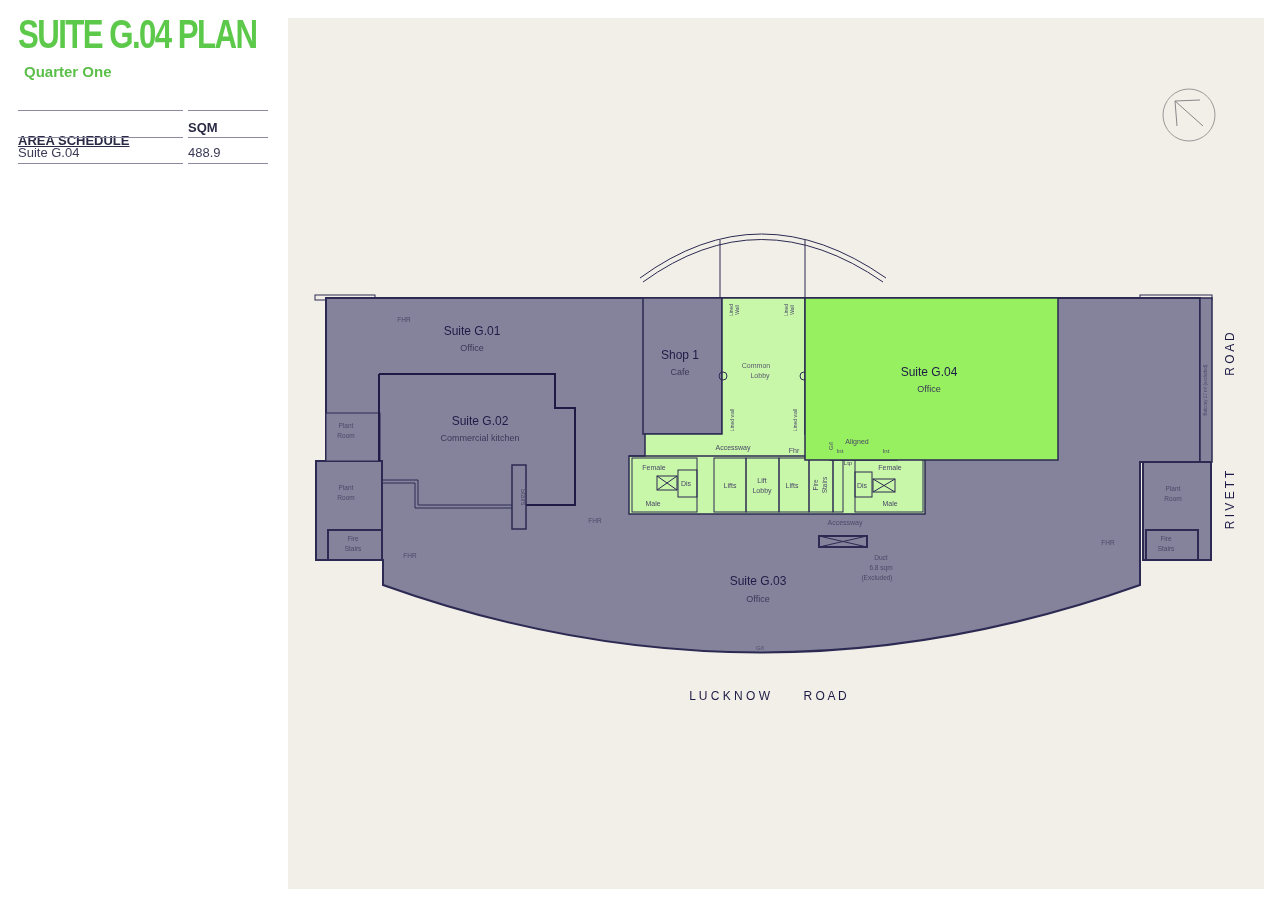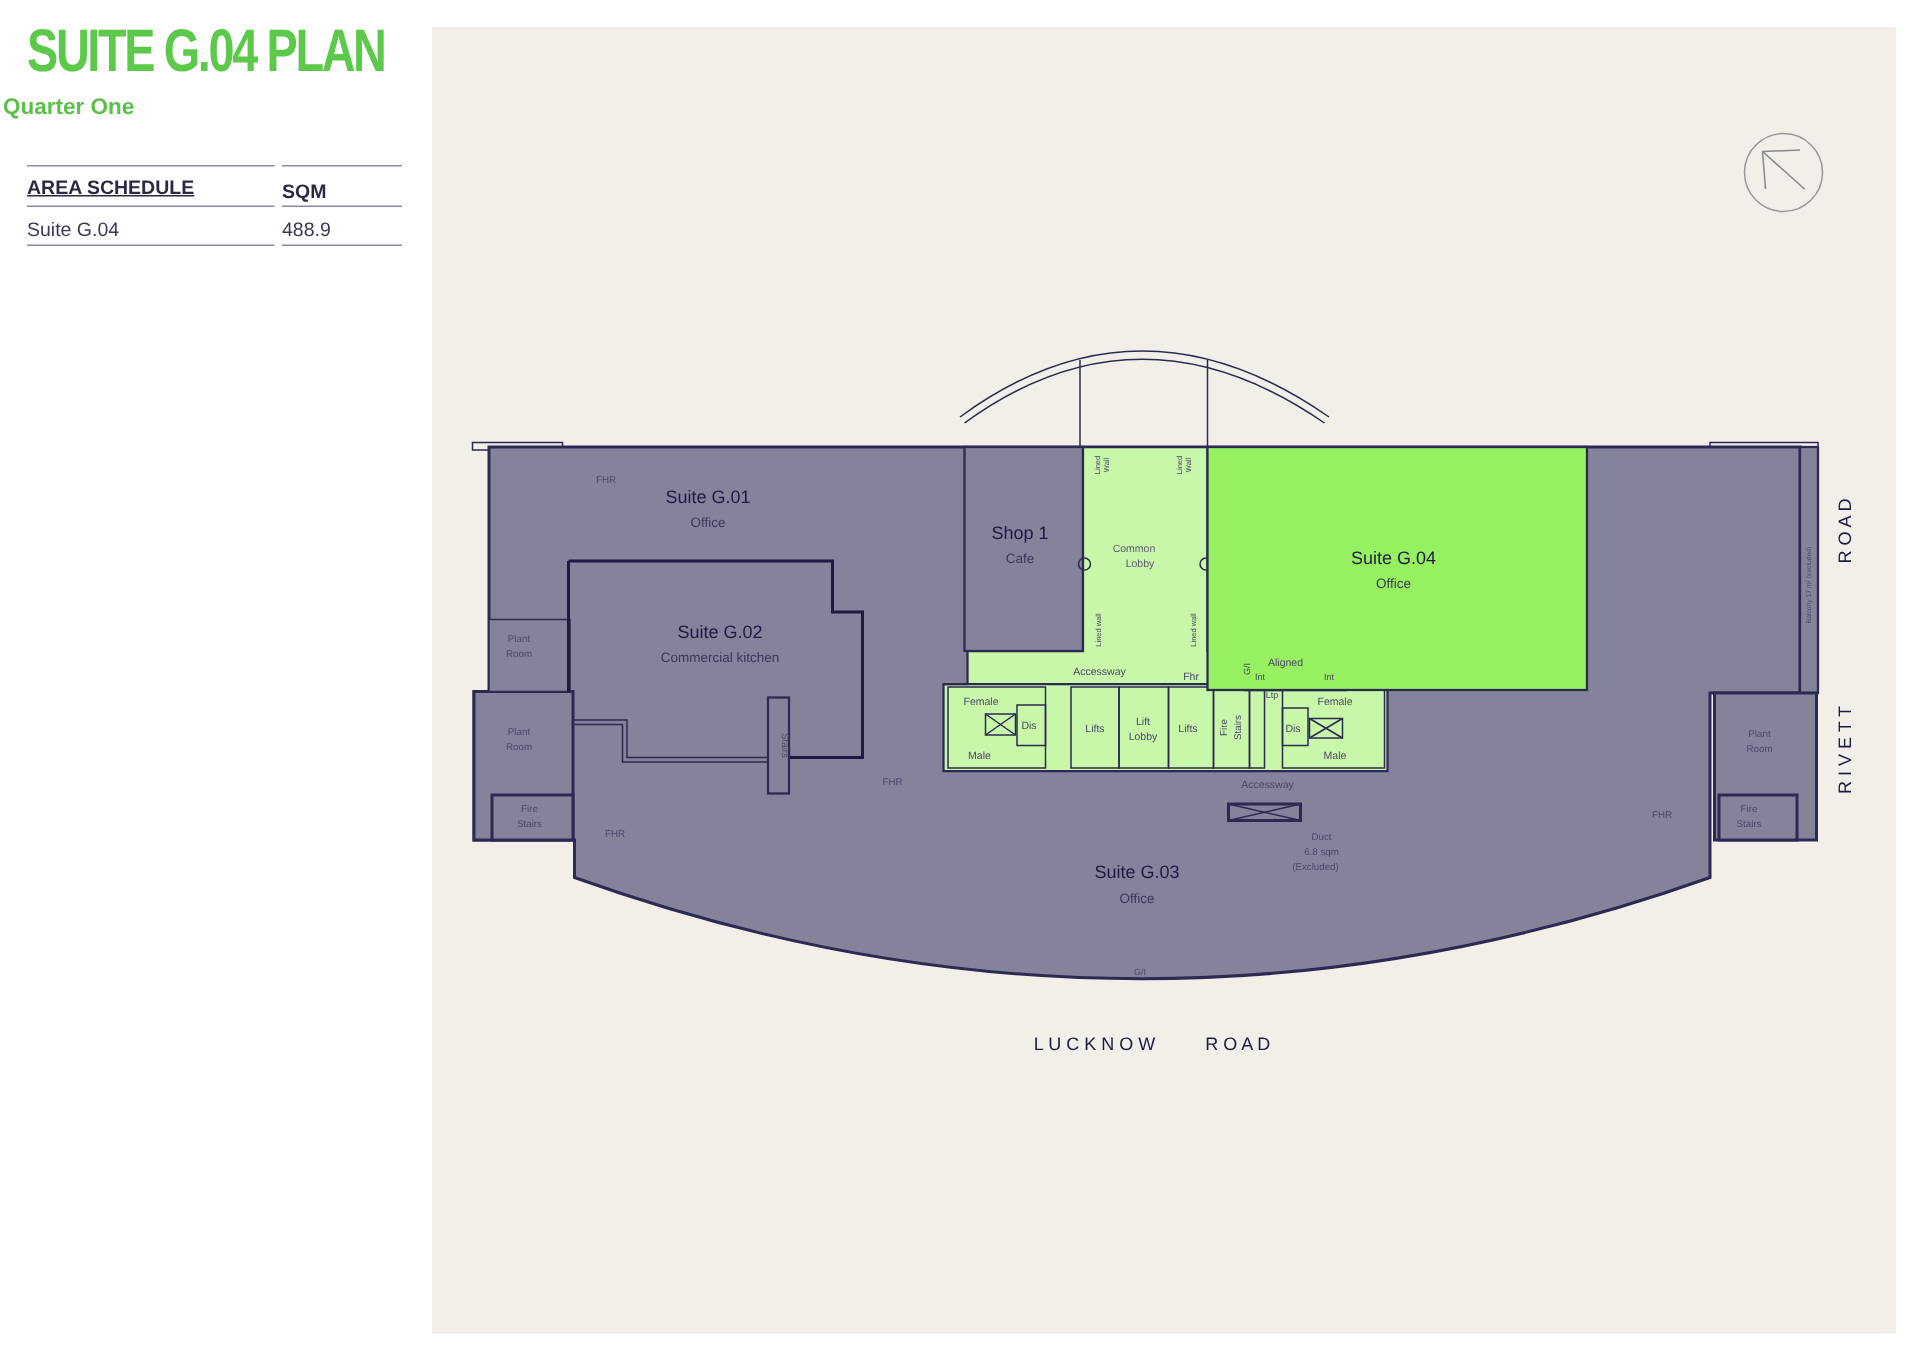--- a/index.html
+++ b/index.html
@@ -1,24 +1,24 @@
 <!DOCTYPE html>
 <html><head>
 <meta charset="utf-8">
 <style>
   html, body { margin:0; padding:0; }
   body { width:1280px; height:908px; background:#ffffff; position:relative; overflow:hidden; font-family:"Liberation Sans", sans-serif; }
   .title { position:absolute; left:18px; top:12px; font-family:"Liberation Sans", sans-serif; font-weight:700; font-size:40px; letter-spacing:-2px; transform:scaleX(0.78); transform-origin:left top; color:#5cc94a; white-space:nowrap; }
-  .subtitle { position:absolute; left:2px; top:63px; font-size:15px; font-weight:700; color:#5cbf4a; }
+  .subtitle { position:absolute; left:24px; top:63px; font-size:15px; font-weight:700; color:#5cbf4a; }
   .sched { position:absolute; left:18px; top:110px; width:250px; }
   .sched .row { display:flex; justify-content:space-between; }
   .sched .c1 { width:165px; border-top:1.5px solid #8a8aa0; }
   .sched .c2 { width:80px; border-top:1.5px solid #8a8aa0; text-align:left; }
   .sched .head .c1, .sched .head .c2 { font-weight:700; font-size:13px; color:#2a2a45; height:27px; box-sizing:border-box; }
-  .sched .head .c1 { padding-top:6px;text-decoration:underline; }
+  .sched .head .c1 { padding-top:22px;text-decoration:underline; }
   .sched .head .c2 { padding-top:9px; }
   .sched .body .c1, .sched .body .c2 { font-size:13px; color:#3a3a55; height:27px; box-sizing:border-box; padding-top:7px; border-bottom:1.5px solid #8a8aa0; }
   .panel { position:absolute; left:288px; top:18px; width:976px; height:871px; background:#f2eee8; }
   svg text { font-family:"Liberation Sans", sans-serif; }
 </style>
 </head>
 <body>
 
 <div class="title">SUITE G.04 PLAN</div>
 <div class="subtitle">Quarter One</div>

